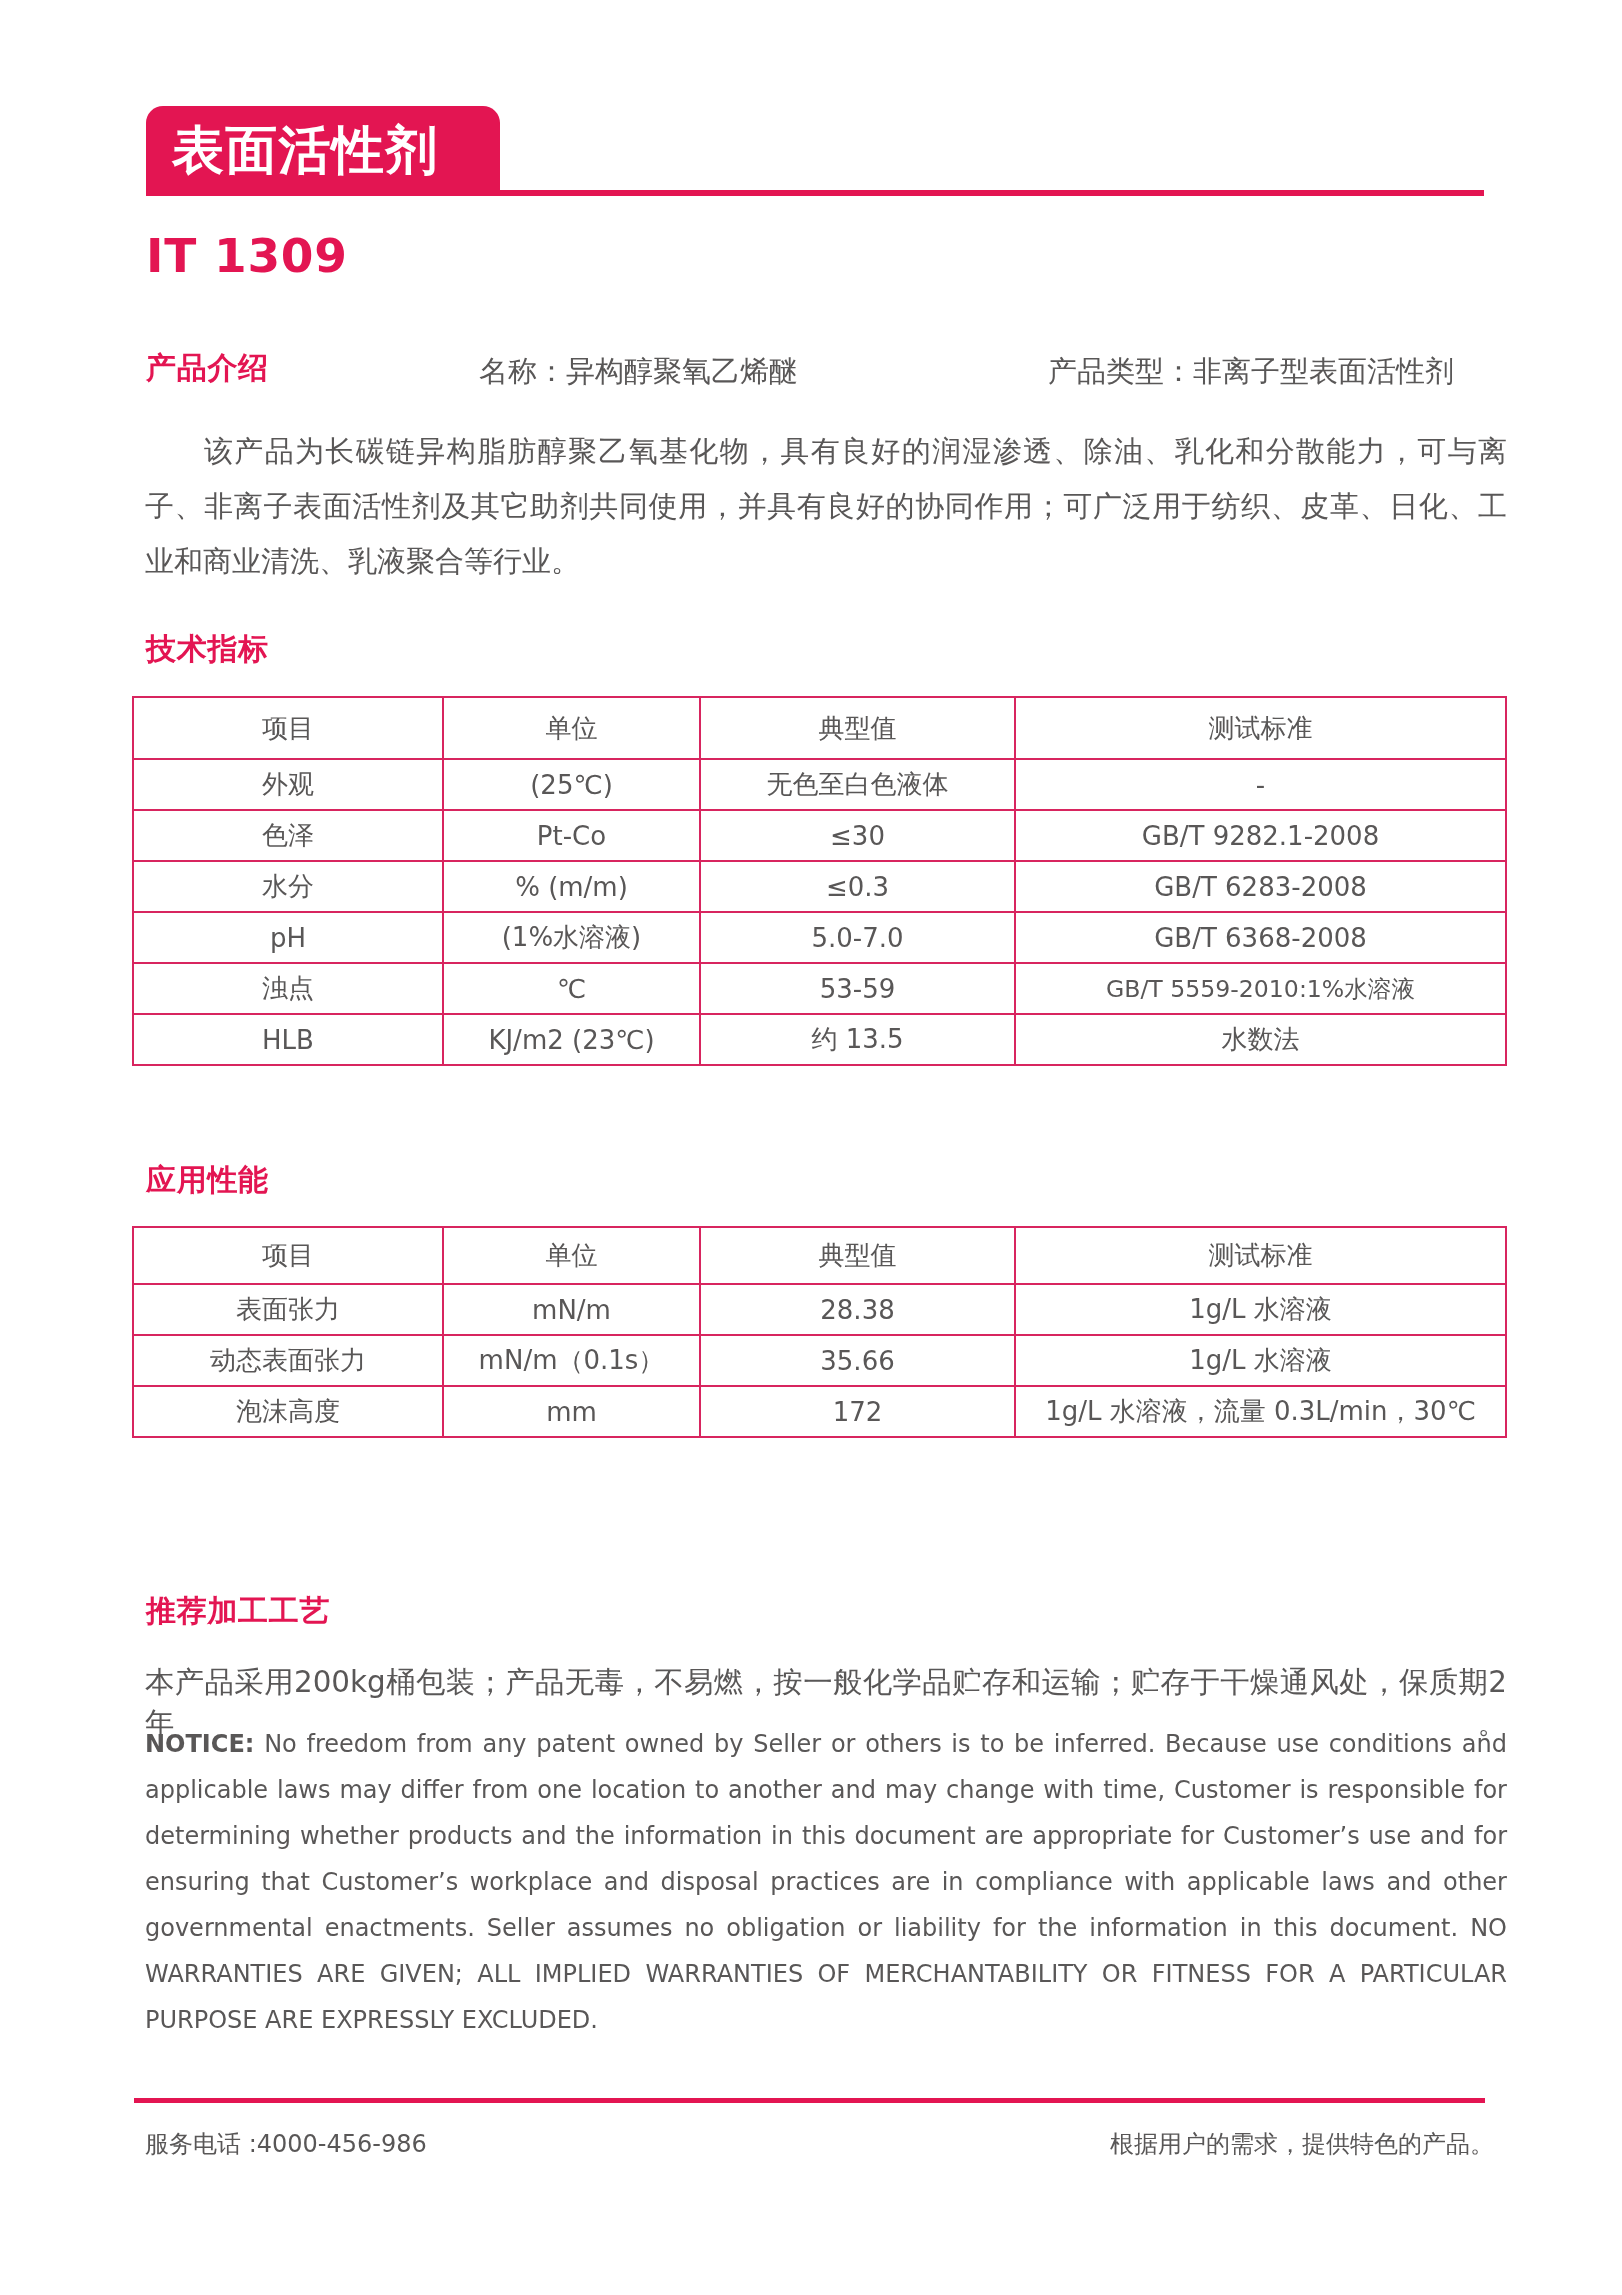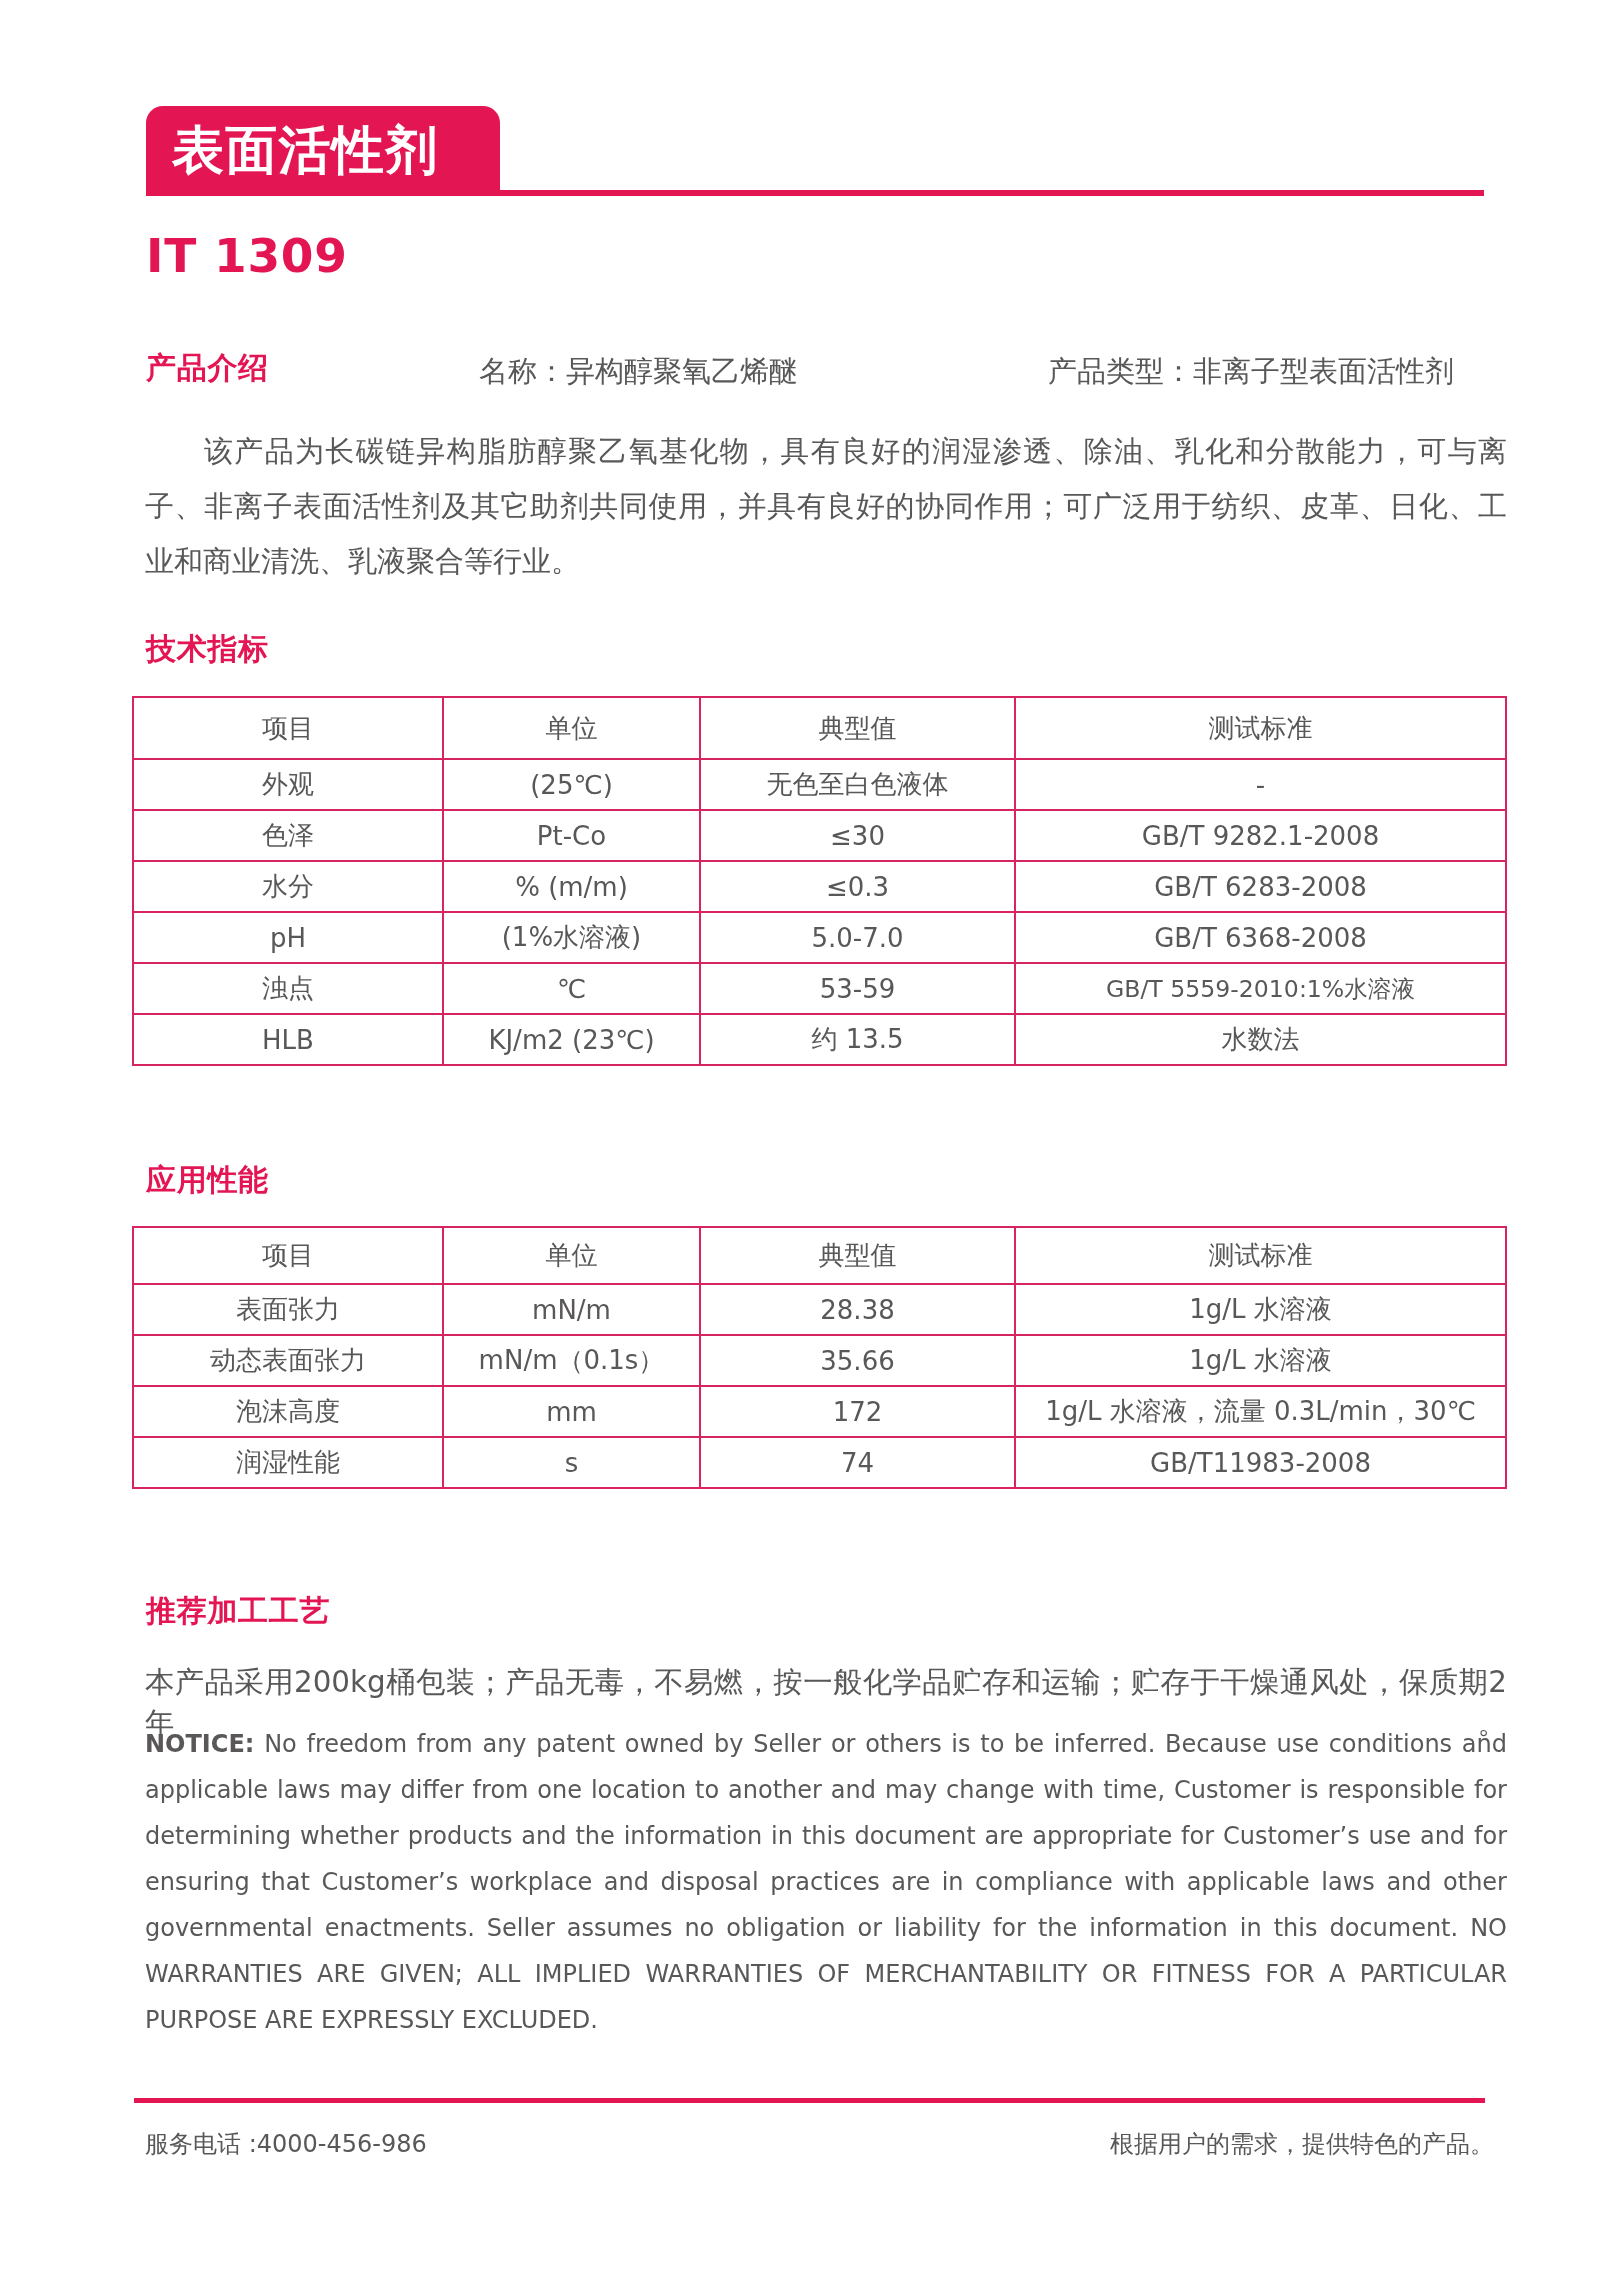--- a/index.html
+++ b/index.html
@@ -209,26 +209,20 @@
       <td>mN/m（0.1s）</td>
       <td>35.66</td>
       <td>1g/L 水溶液</td>
     </tr>
     <tr>
       <td>泡沫高度</td>
       <td>mm</td>
       <td>172</td>
       <td>1g/L 水溶液，流量 0.3L/min，30℃</td>
     </tr>
-    <tr>
-      <td>润湿性能</td>
-      <td>s</td>
-      <td>74</td>
-      <td>GB/T11983-2008</td>
-    </tr>
   </tbody>
     </table>
 
   <div class="section-heading h-process">推荐加工工艺</div>
   <div class="process-text">本产品采用200kg桶包装；产品无毒，不易燃，按一般化学品贮存和运输；贮存于干燥通风处，保质期2年。</div>
 
   <div class="notice">
     <span class="notice-label">NOTICE:</span><span> No freedom from any patent owned by Seller or others is to be inferred. Because use conditions and applicable laws may differ from one location to another and may change with time, Customer is responsible for determining whether products and the information in this document are appropriate for Customer’s use and for ensuring that Customer’s workplace and disposal practices are in compliance with applicable laws and other governmental enactments. Seller assumes no obligation or liability for the information in this document. NO WARRANTIES ARE GIVEN; ALL IMPLIED WARRANTIES OF MERCHANTABILITY OR FITNESS FOR A PARTICULAR PURPOSE ARE EXPRESSLY EXCLUDED.</span>
   </div>
 

